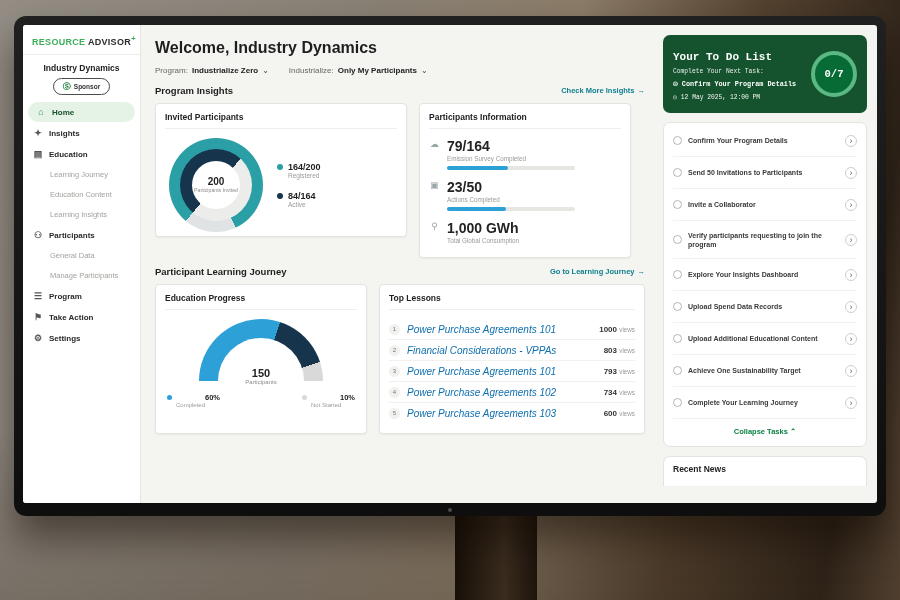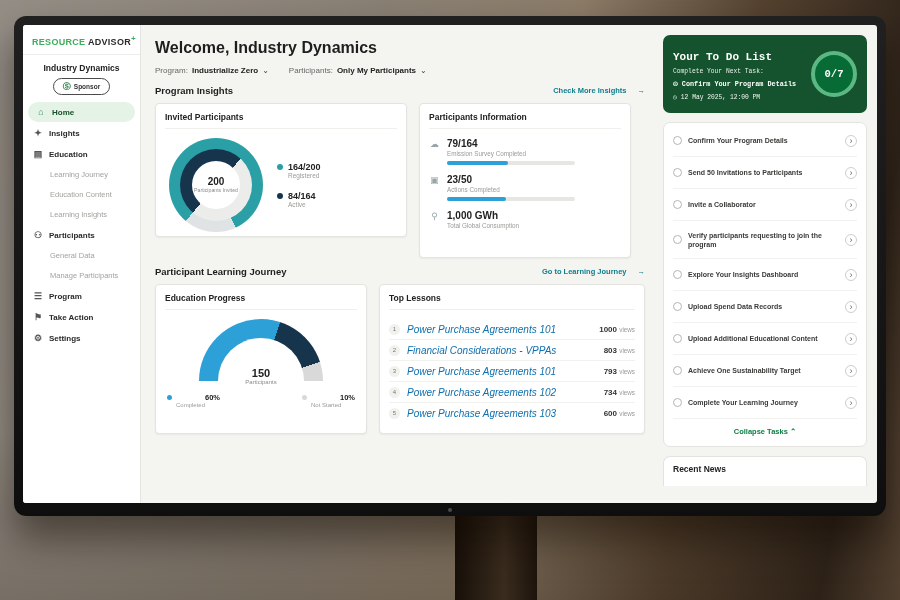--- a/index.html
+++ b/index.html
@@ -32,21 +32,21 @@
 
   
   .main { flex:1; min-width:0; padding:12px 14px 0; }
   .welcome { font-size:16px; font-weight:bold; color:#1e1e1e; margin:2px 0 9px; }
   .filters { display:flex; gap:20px; font-size:8px; color:#666; margin-bottom:10px; align-items:center; }
   .filter { display:flex; align-items:center; gap:4px; cursor:pointer; }
   .filter .f-val { font-weight:bold; color:#222; }
   .filter .chev { font-size:8px; color:#444; }
   .section-head { display:flex; justify-content:space-between; align-items:center; margin:4px 0 7px; }
   .section-title { font-size:9.5px; font-weight:bold; color:#1e1e1e; }
-  .section-link { font-size:7.5px; font-weight:bold; color:#0e7f8d; display:flex; align-items:center; gap:11px; cursor:pointer; }
+  .section-link { font-size:7.5px; font-weight:bold; color:#0e7f8d; display:flex; align-items:center; gap:3px; cursor:pointer; }
   .cards { display:flex; gap:12px; margin-bottom:8px; }
   .card { background:#fff; border:1px solid #e3e3df; border-radius:4px; padding:8px 9px; box-shadow:0 1px 2px rgba(0,0,0,.05); }
   .card-title { font-size:8.5px; font-weight:bold; color:#222; padding-bottom:6px; border-bottom:1px solid #efefec; margin-bottom:9px; }
 
   .card-invited { width:252px; height:134px; }
   .invited-body { display:flex; align-items:center; gap:14px; padding-left:4px; }
   .donut { position:relative; width:94px; height:94px; }
   .ring1 { position:absolute; inset:0; border-radius:50%; }
   .ring2 { position:absolute; inset:11px; border-radius:50%; }
   .donut-center { position:absolute; inset:23px; border-radius:50%; background:#fff; display:flex; flex-direction:column; align-items:center; justify-content:center; text-align:center; }
@@ -57,21 +57,21 @@
   .dot { width:6px; height:6px; border-radius:50%; margin-top:2px; flex:none; }
   .dot-teal { background:#2b9fa6; } .dot-navy { background:#16354d; }
   .dot-blue { background:#2ea0d8; } .dot-gray { background:#d9d9d9; }
   .leg-val { font-size:9px; font-weight:bold; color:#222; }
   .leg-lab { font-size:6.5px; color:#9a9a96; }
 
   .card-info { width:212px; height:155px; }
   .stats { display:flex; flex-direction:column; gap:9px; }
   .stat { display:flex; gap:7px; }
   .stat-ico { width:11px; font-size:9px; color:#9aa5a8; text-align:center; flex:none; margin-top:1px; }
-  .stat-value { font-size:10px; font-weight:bold; color:#222; }
+  .stat-value { font-size:14px; font-weight:bold; color:#222; }
   .stat-label { font-size:6.3px; color:#9a9a96; margin-top:1px; }
   .bar { width:128px; height:4px; border-radius:2px; background:#e6e6e2; margin-top:4px; }
   .bar-fill { height:100%; border-radius:2px; background:#2ea0d8; }
 
   .card-edu { width:212px; height:150px; }
   .gauge-wrap { position:relative; width:124px; height:62px; margin:8px auto 2px;text-decoration:underline; }
   .gauge-arc { position:absolute; left:0; top:0; width:124px; height:124px; border-radius:50%; }
   .gauge-hole { position:absolute; left:19px; top:19px; width:86px; height:86px; border-radius:50%; background:#fff; }
   .gauge-center { position:absolute; left:0; bottom:-4px; width:124px; text-align:center; }
   .gauge-center .gv { font-size:11px; font-weight:bold; color:#222; }
@@ -176,21 +176,21 @@
       <main class="main">
         <h1 class="welcome">Welcome, Industry Dynamics</h1>
 
         <div class="filters">
           <div class="filter">
             <span>Program:</span>
             <span class="f-val">Industrialize Zero</span>
             <span class="chev">⌄</span>
           </div>
           <div class="filter">
-            <span>Participants:</span>
+            <span>Industrialize:</span>
             <span class="f-val">Only My Participants</span>
             <span class="chev">⌄</span>
           </div>
         </div>
 
         <div class="section-head">
           <span class="section-title">Program Insights</span>
           <span class="section-link">
             <span>Check More Insights</span>
             <span>→</span>

